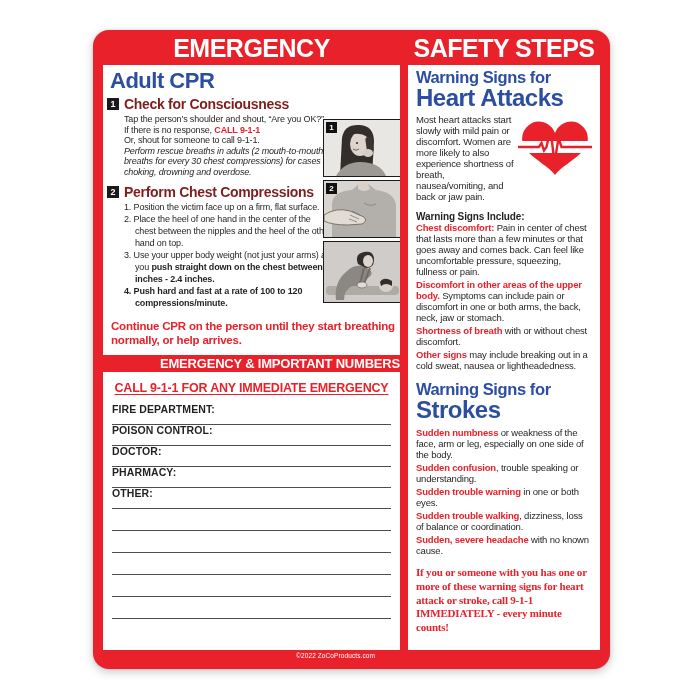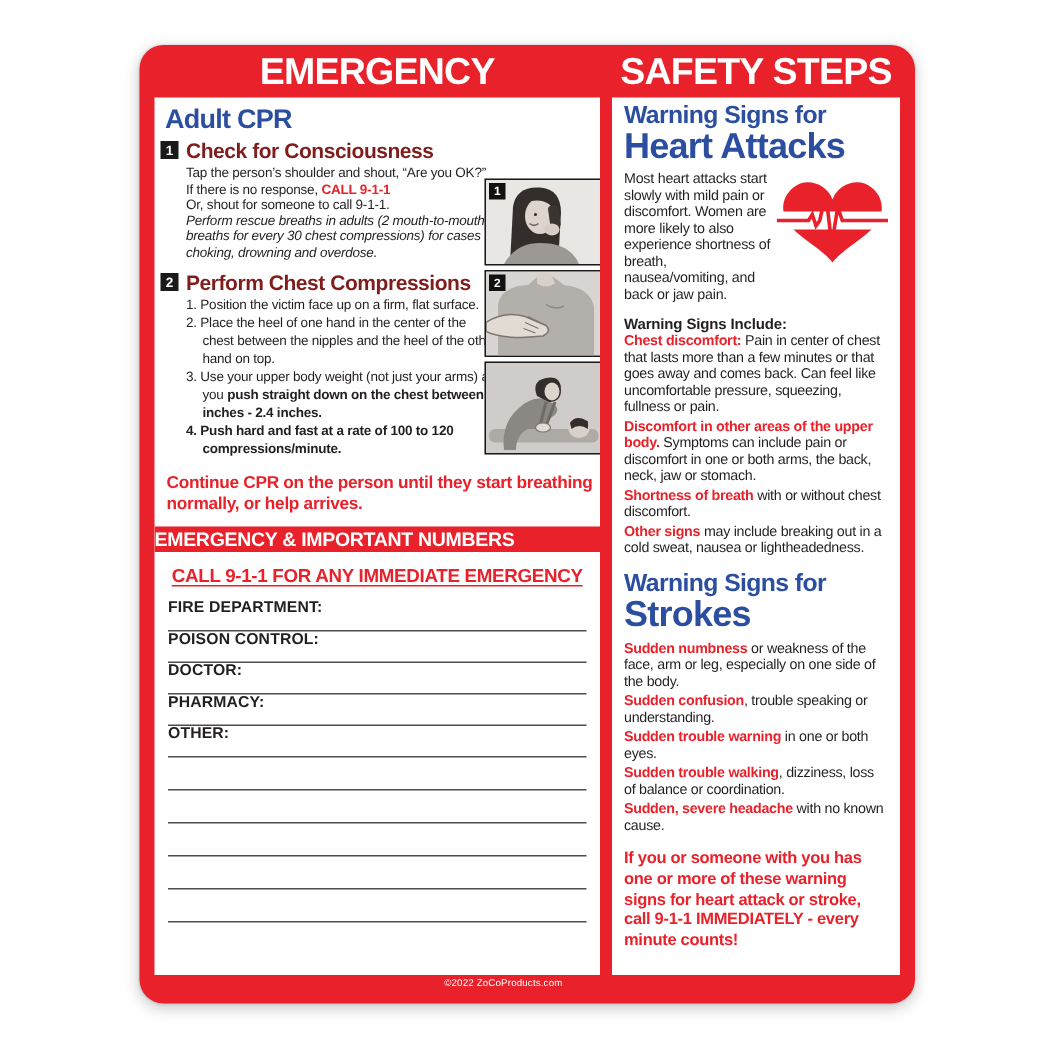--- a/index.html
+++ b/index.html
@@ -13,36 +13,36 @@
          font-size:25px; text-align:center; line-height:36px; letter-spacing:-0.5px; }
   .hdr-left  { left:10px; width:297px; }
   .hdr-right { left:315px; width:192px; }
   .panel { position:absolute; top:35px; background:#fff; height:585px; overflow:hidden; color:#231f20; }
   .panel-left  { left:10px;  width:297px; }
   .panel-right { left:315px; width:192px; padding:4px 8px 0 8px; }
   .copyright { position:absolute; top:622px; left:160px; width:122px; text-align:right;
                color:#fff; font-size:6.5px; letter-spacing:0.1px; }
 
   
-  .cpr-title { color:#2b4ea1; font-weight:bold; font-size:18px; line-height:1.0;
+  .cpr-title { color:#2b4ea1; font-weight:bold; font-size:22px; line-height:1.0;
                margin:5px 0 4px 7px; letter-spacing:-0.5px; }
   .step-head { display:flex; align-items:center; gap:5px; margin:0 0 2px 4px; }
   .step-head.second { margin-top:6px; }
   .badge { width:12px; height:12px; background:#1a1a1a; color:#fff; font-size:9px; font-weight:bold;
            text-align:center; line-height:12px; flex:0 0 auto; }
   .step-h { color:#7f1d1d; font-weight:bold; font-size:14px; letter-spacing:-0.3px; }
   .step-body { margin-left:21px; width:207px; font-size:9px; line-height:1.18; letter-spacing:-0.15px; }
   .red-strong { color:#e8212a; font-weight:bold; }
   .ital { font-style:italic; }
   .steplist { margin-left:21px; width:208px; font-size:9px; line-height:1.3; letter-spacing:-0.15px; }
   .li { padding-left:11px; text-indent:-11px; margin-bottom:1px; }
   .continue-note { margin:9px 6px 0 8px; color:#e8212a; font-weight:bold; font-size:11.5px;
                    line-height:1.22; letter-spacing:-0.2px; width:286px; }
   .numbers-banner { margin-top:8px; width:100%; height:17px; background:#e8212a; color:#fff;
-                    font-weight:bold; font-size:13px; text-align:left; line-height:17px; letter-spacing:-0.2px; }
+                    font-weight:bold; font-size:13px; text-align:right; line-height:17px; letter-spacing:-0.2px; }
   .call-notice { margin-top:9px; text-align:center; color:#e8212a; font-weight:bold; font-size:12.5px;
                  text-decoration:underline; text-underline-offset:2px; letter-spacing:-0.2px; }
   .fields { margin:9px 9px 0 9px; }
   .frow { height:21px; border-bottom:1.2px solid #4d4d4d; display:flex; align-items:flex-end; padding-bottom:9px; }
   .frow.blank { height:22px; }
   .flabel { font-weight:bold; font-size:10.5px; letter-spacing:0.1px; }
 
   
   .figstack { position:absolute; left:220px; top:54px; width:79px; }
   .fig { position:relative; width:79px; border:1.2px solid #1a1a1a; margin-bottom:3px; background:#dedcda; overflow:hidden; }
@@ -52,21 +52,21 @@
 
   
   .ws-small { color:#2b4ea1; font-weight:bold; font-size:16.5px; line-height:1.02; letter-spacing:-0.4px; }
   .ws-big   { color:#2b4ea1; font-weight:bold; font-size:24px;   line-height:1.02; letter-spacing:-0.5px; margin-bottom:5px; }
   .heart-wrap { float:right; width:74px; height:62px; margin:2px 0 2px 2px; }
   .rp-text { font-size:9.5px; line-height:1.15; letter-spacing:-0.15px; }
   .include-h { font-weight:bold; font-size:10px; margin-top:8px; letter-spacing:-0.1px; }
   .sign { font-size:9.5px; line-height:1.16; letter-spacing:-0.18px; margin-bottom:2px; }
   .sign .lead { color:#e8212a; font-weight:bold; }
   .strokes-block { margin-top:10px; }
-  .rp-footer { margin-top:10px; color:#e8212a; font-weight:bold; font-size:11px; line-height:1.24; letter-spacing:-0.2px; }
+  .rp-footer { margin-top:10px; color:#e8212a; font-weight:bold; font-size:11px; line-height:1.24; letter-spacing:-0.2px;font-family:Liberation Serif, serif; }
 </style>
 </head>
 <body>
 
 <div class="card">
 
   <div class="hdr hdr-left">EMERGENCY</div>
   <div class="hdr hdr-right">SAFETY STEPS</div>
 
   <div class="panel panel-left">

